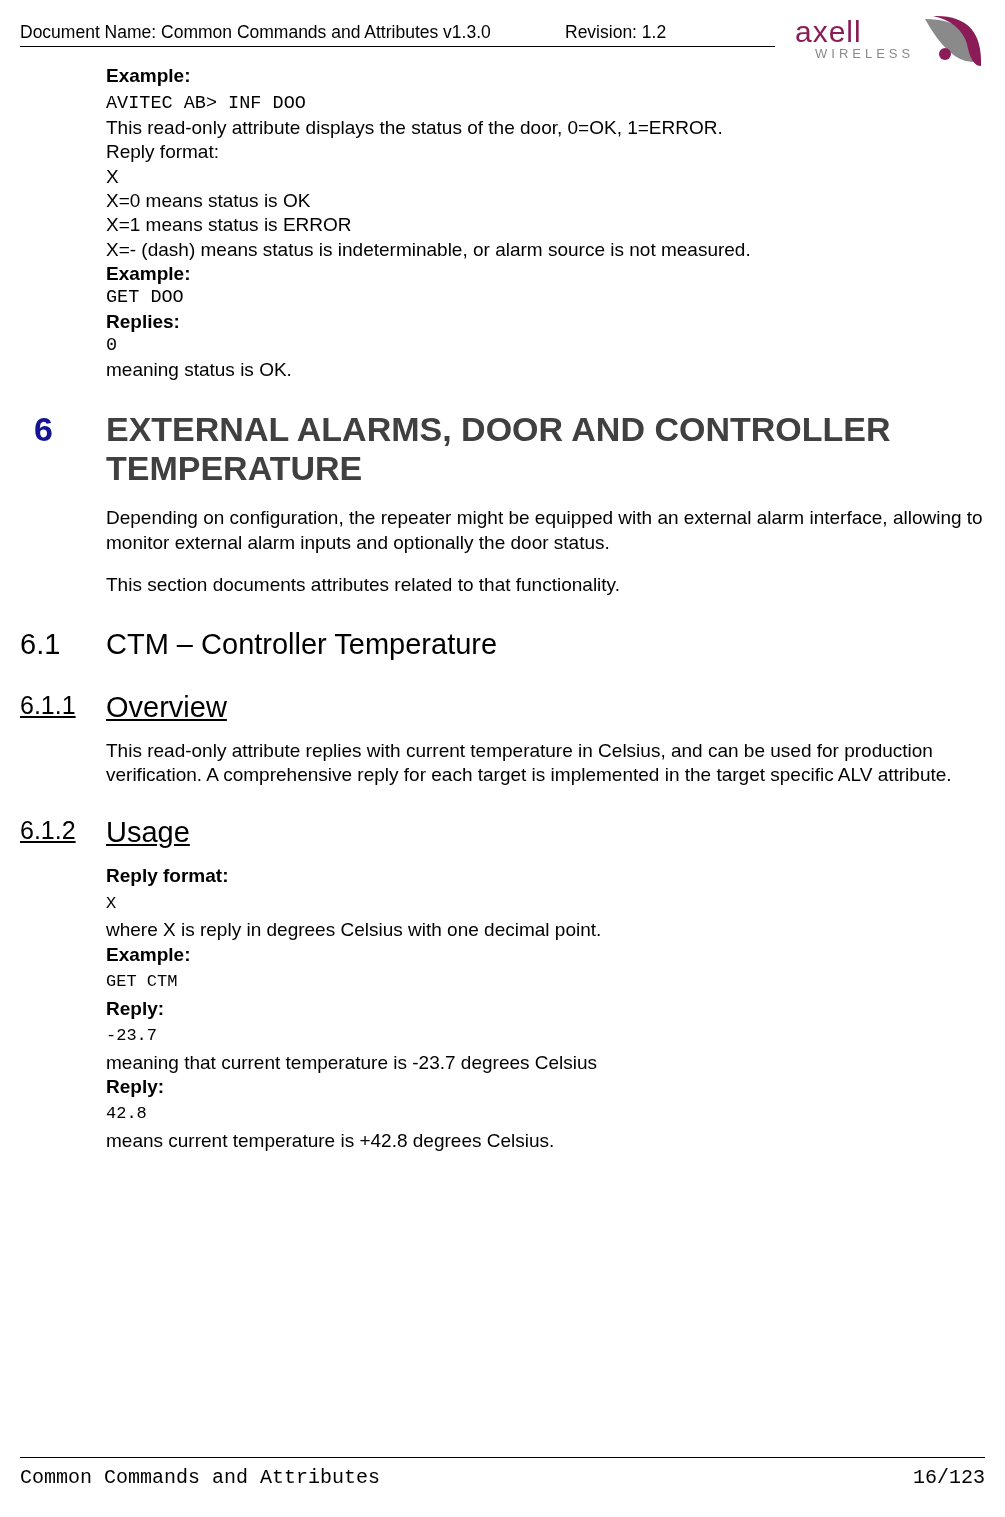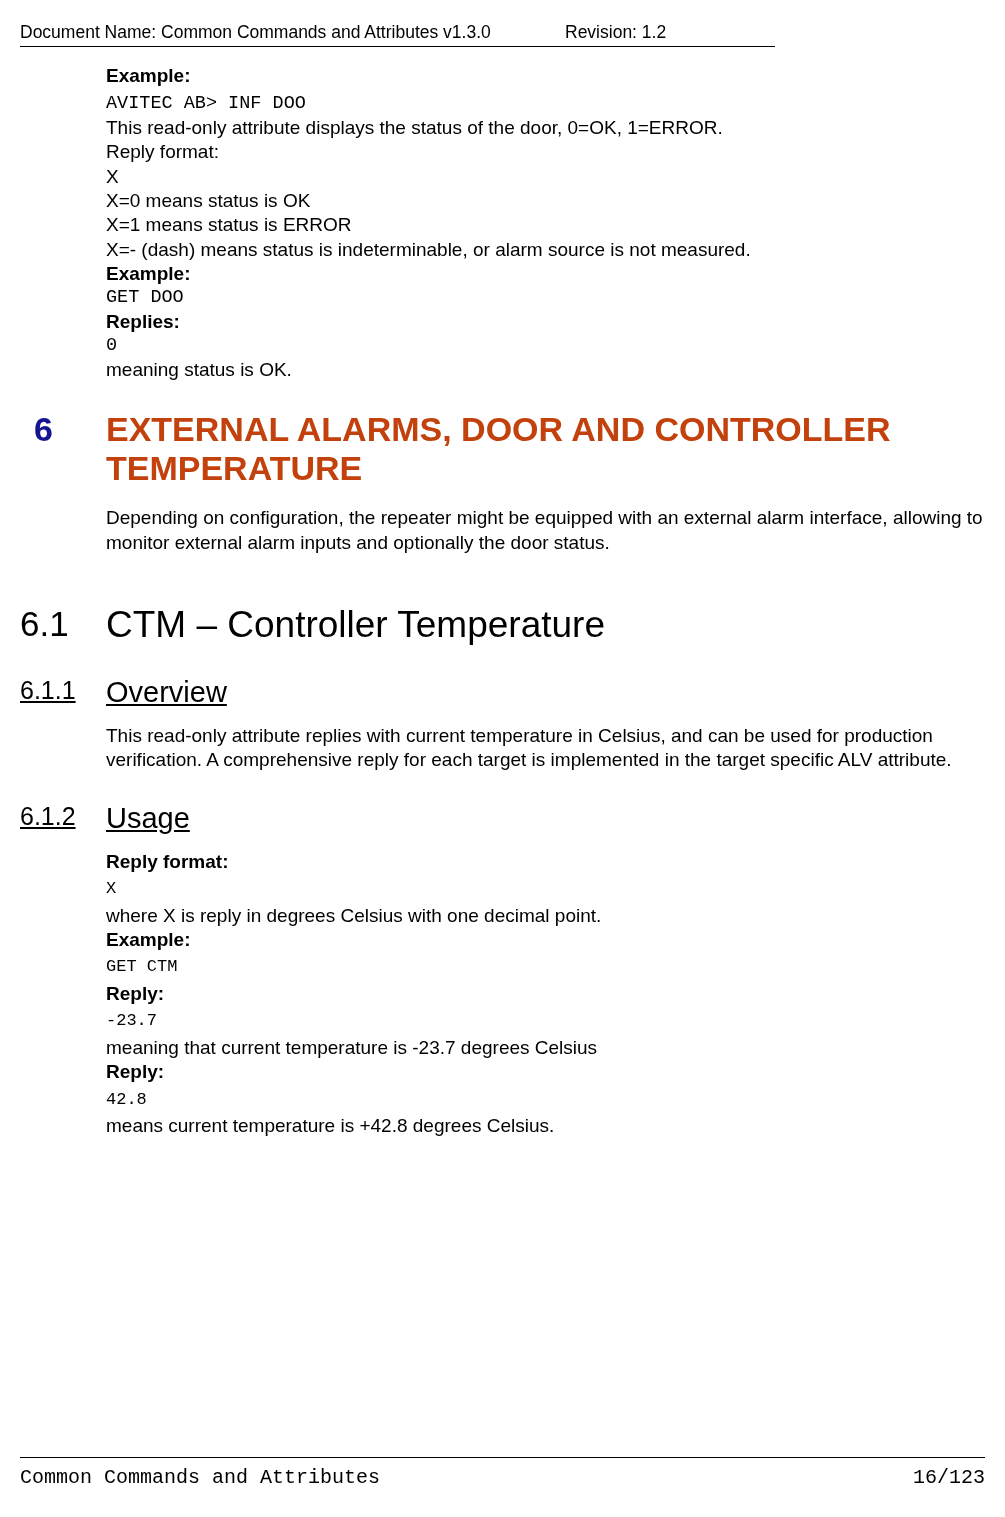--- a/index.html
+++ b/index.html
@@ -75,37 +75,37 @@
     font-weight: bold;
     color: #151593;
     width: 86px;
     flex: 0 0 86px;
     padding-left: 14px;
     line-height: 1.15;
   }
   .h1-title {
     font-size: 34px;
     font-weight: bold;
-    color: #c2410c;
+    color: #404040;
     line-height: 1.15;
   }
 
   .h2-row {
     display: flex;
     align-items: flex-start;
     margin-top: 30px;
   }
   .h2-num {
-    font-size: 35px;
+    font-size: 29px;
     width: 86px;
     flex: 0 0 86px;
     line-height: 1.2;
   }
   .h2-title {
-    font-size: 37px;
+    font-size: 29px;
     line-height: 1.2;
     text-align: right;
   }
 
   .h3-row {
     display: flex;
     align-items: flex-start;
     margin-top: 28px;
     margin-bottom: 14px;
     text-decoration: underline;
@@ -145,20 +145,31 @@
   .logo-text-sub { font-family: Verdana, sans-serif; font-size: 13px; fill: #8a8a8a; letter-spacing: 4px; }
 </style>
 </head>
 <body>
 
 <div class="page">
 
   <div class="header-row">
     <div class="doc-name">Document Name: Common Commands and Attributes v1.3.0</div>
     <div class="revision">Revision: 1.2</div>
+    <div class="logo">
+      <svg width="190" height="58" viewBox="0 0 190 58">
+        <text x="0" y="28" class="logo-text-main">axell</text>
+        <text x="20" y="44" class="logo-text-sub">WIRELESS</text>
+        <g>
+          <path d="M 130 5 Q 180 5 180 48 Q 155 50 130 5 Z" fill="#8a8a8a"></path>
+          <path d="M 138 2 Q 188 0 186 52 Q 176 52 172 30 Q 165 8 138 2 Z" fill="#8a1d57"></path>
+          <circle cx="150" cy="40" r="6" fill="#8a1d57"></circle>
+        </g>
+      </svg>
+    </div>
   </div>
   <hr class="hr-top">
 
   <div class="content">
 
     <div class="indent">
       <p class="bold">Example:</p>
       <div class="gap-sm"></div>
       <p class="mono">AVITEC AB&gt; INF DOO</p>
       <p>This read-only attribute displays the status of the door, 0=OK, 1=ERROR.</p>
@@ -176,20 +187,21 @@
 
     <div class="h1-row">
       <div class="h1-num">6</div>
       <div class="h1-title">EXTERNAL ALARMS, DOOR AND CONTROLLER TEMPERATURE</div>
     </div>
 
     <div class="gap-md"></div>
     <div class="indent">
       <p>Depending on configuration, the repeater might be equipped with an external alarm interface, allowing to monitor external alarm inputs and optionally the door status.</p>
       <div class="gap-md"></div>
+      <p>This section documents attributes related to that functionality.</p>
     </div>
 
     <div class="h2-row">
       <div class="h2-num">6.1</div>
       <div class="h2-title">CTM – Controller Temperature</div>
     </div>
 
     <div class="h3-row">
       <div class="h3-num">6.1.1</div>
       <div class="h3-title">Overview</div>

